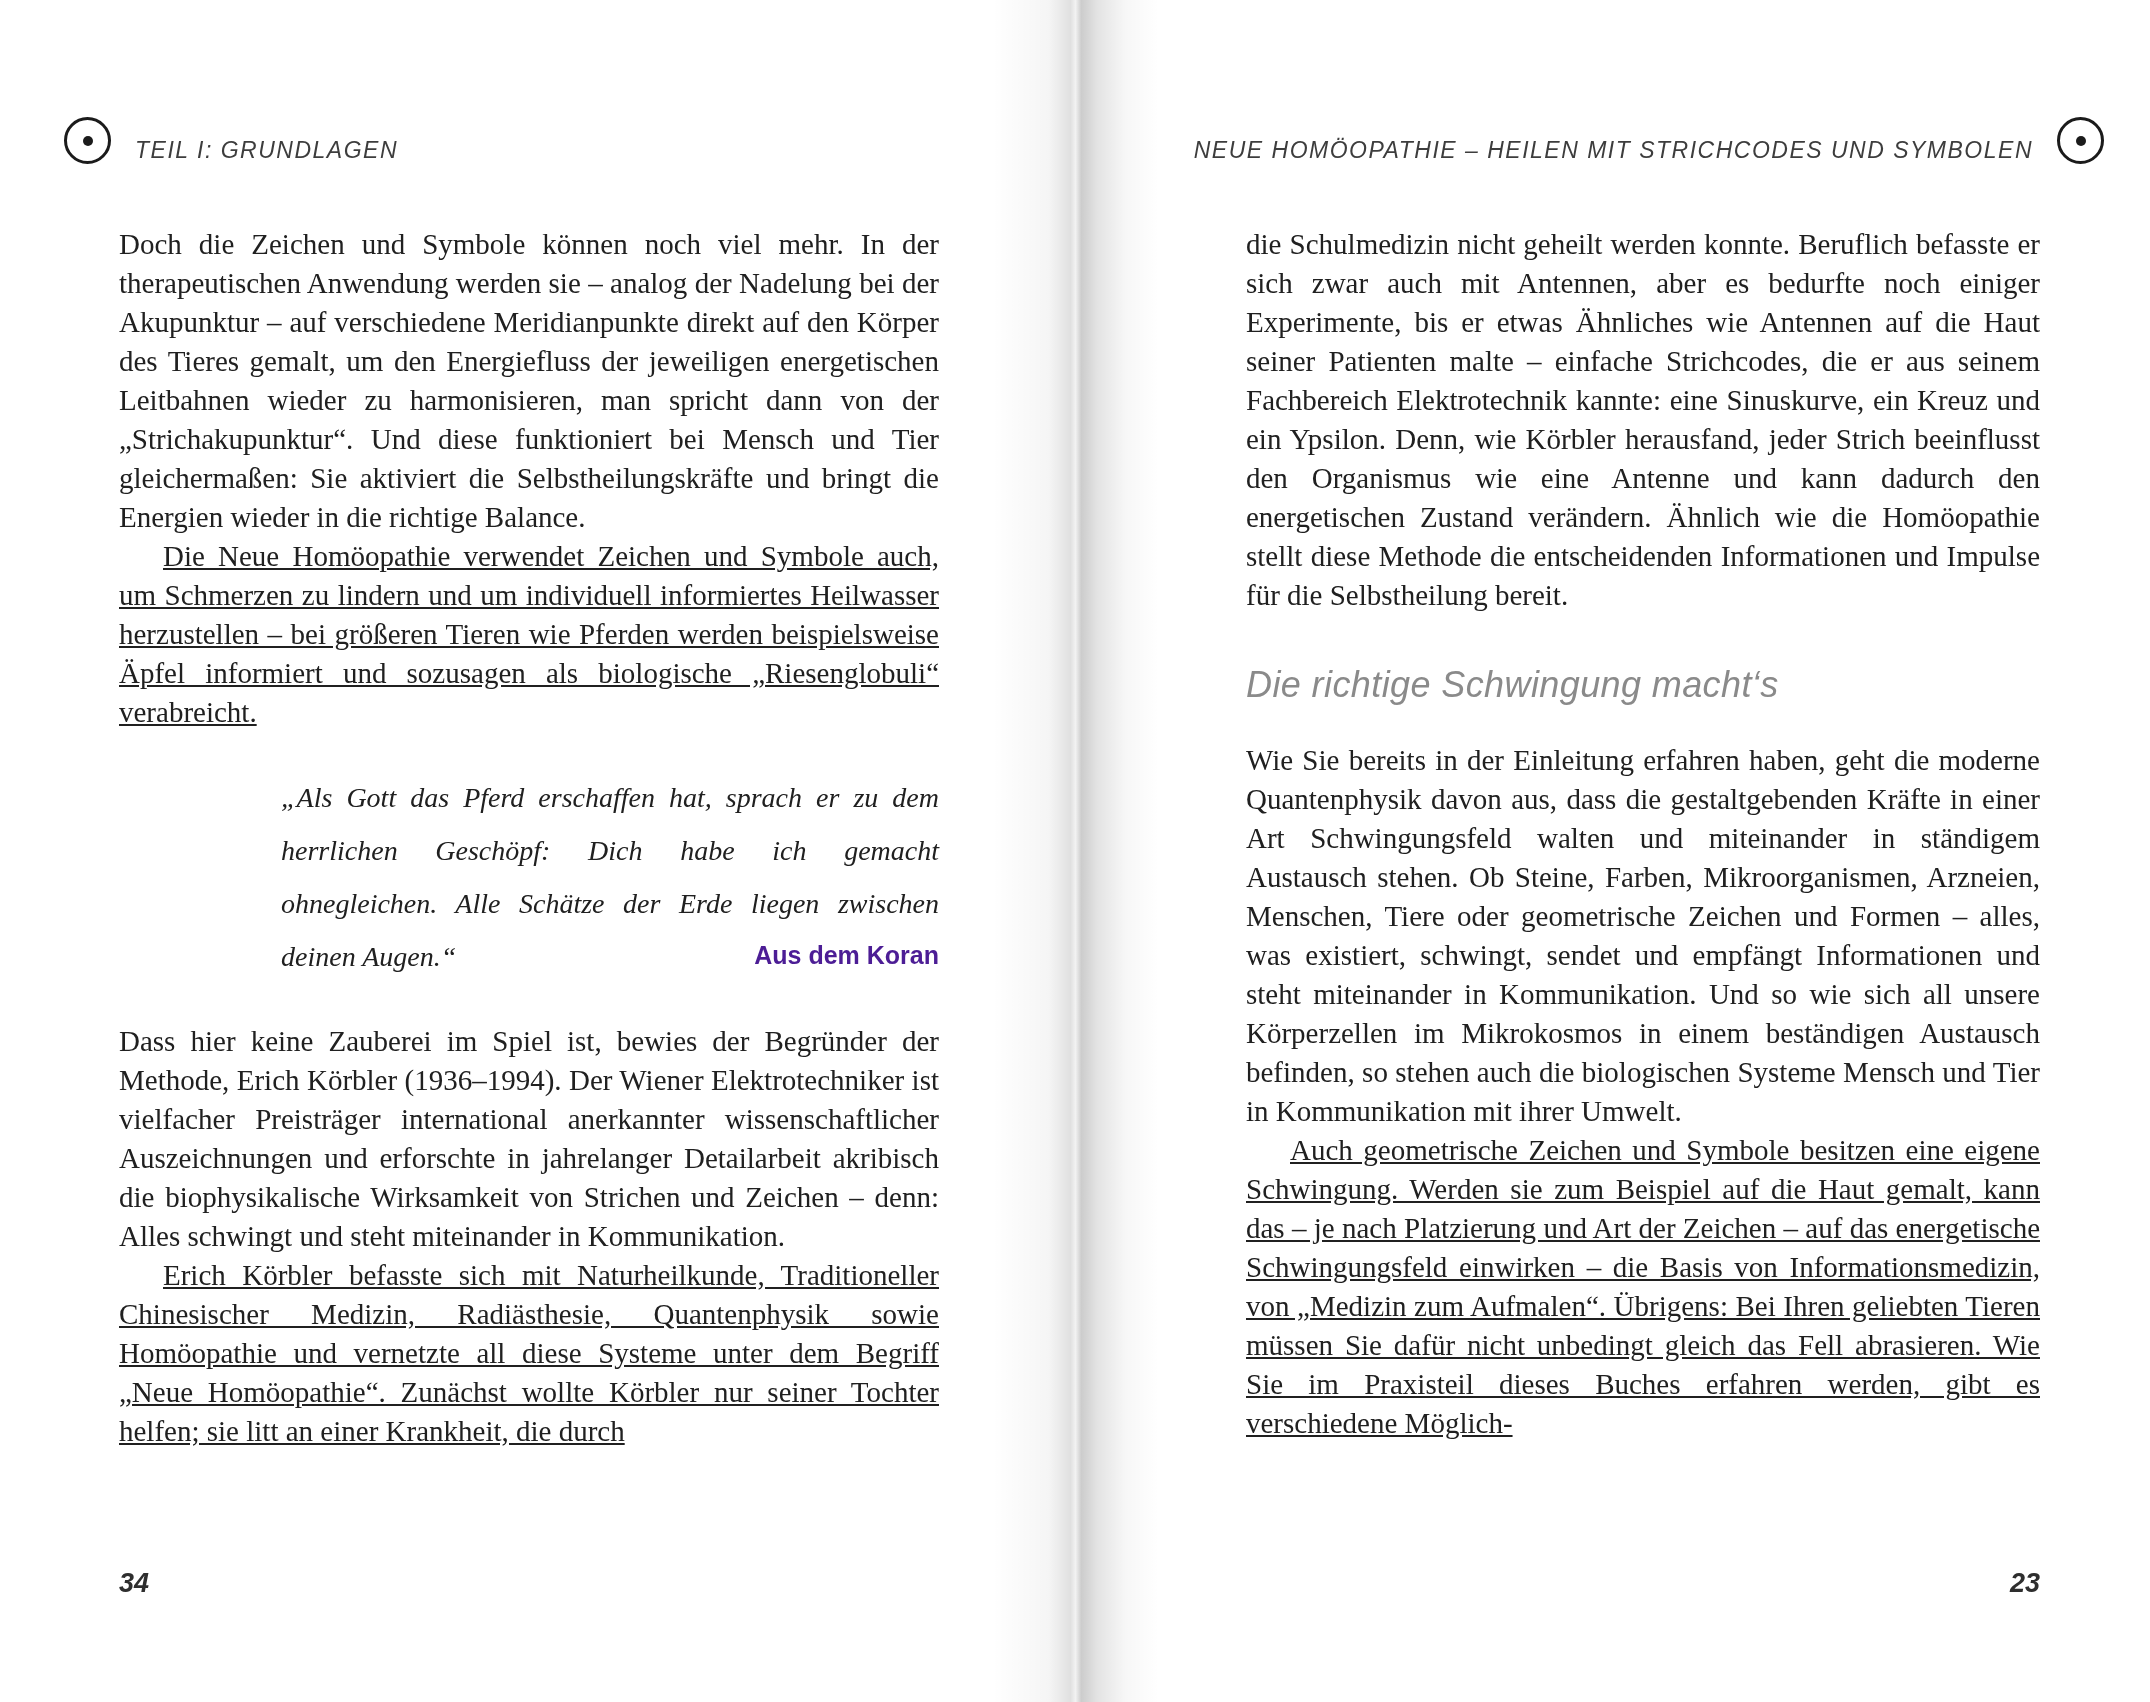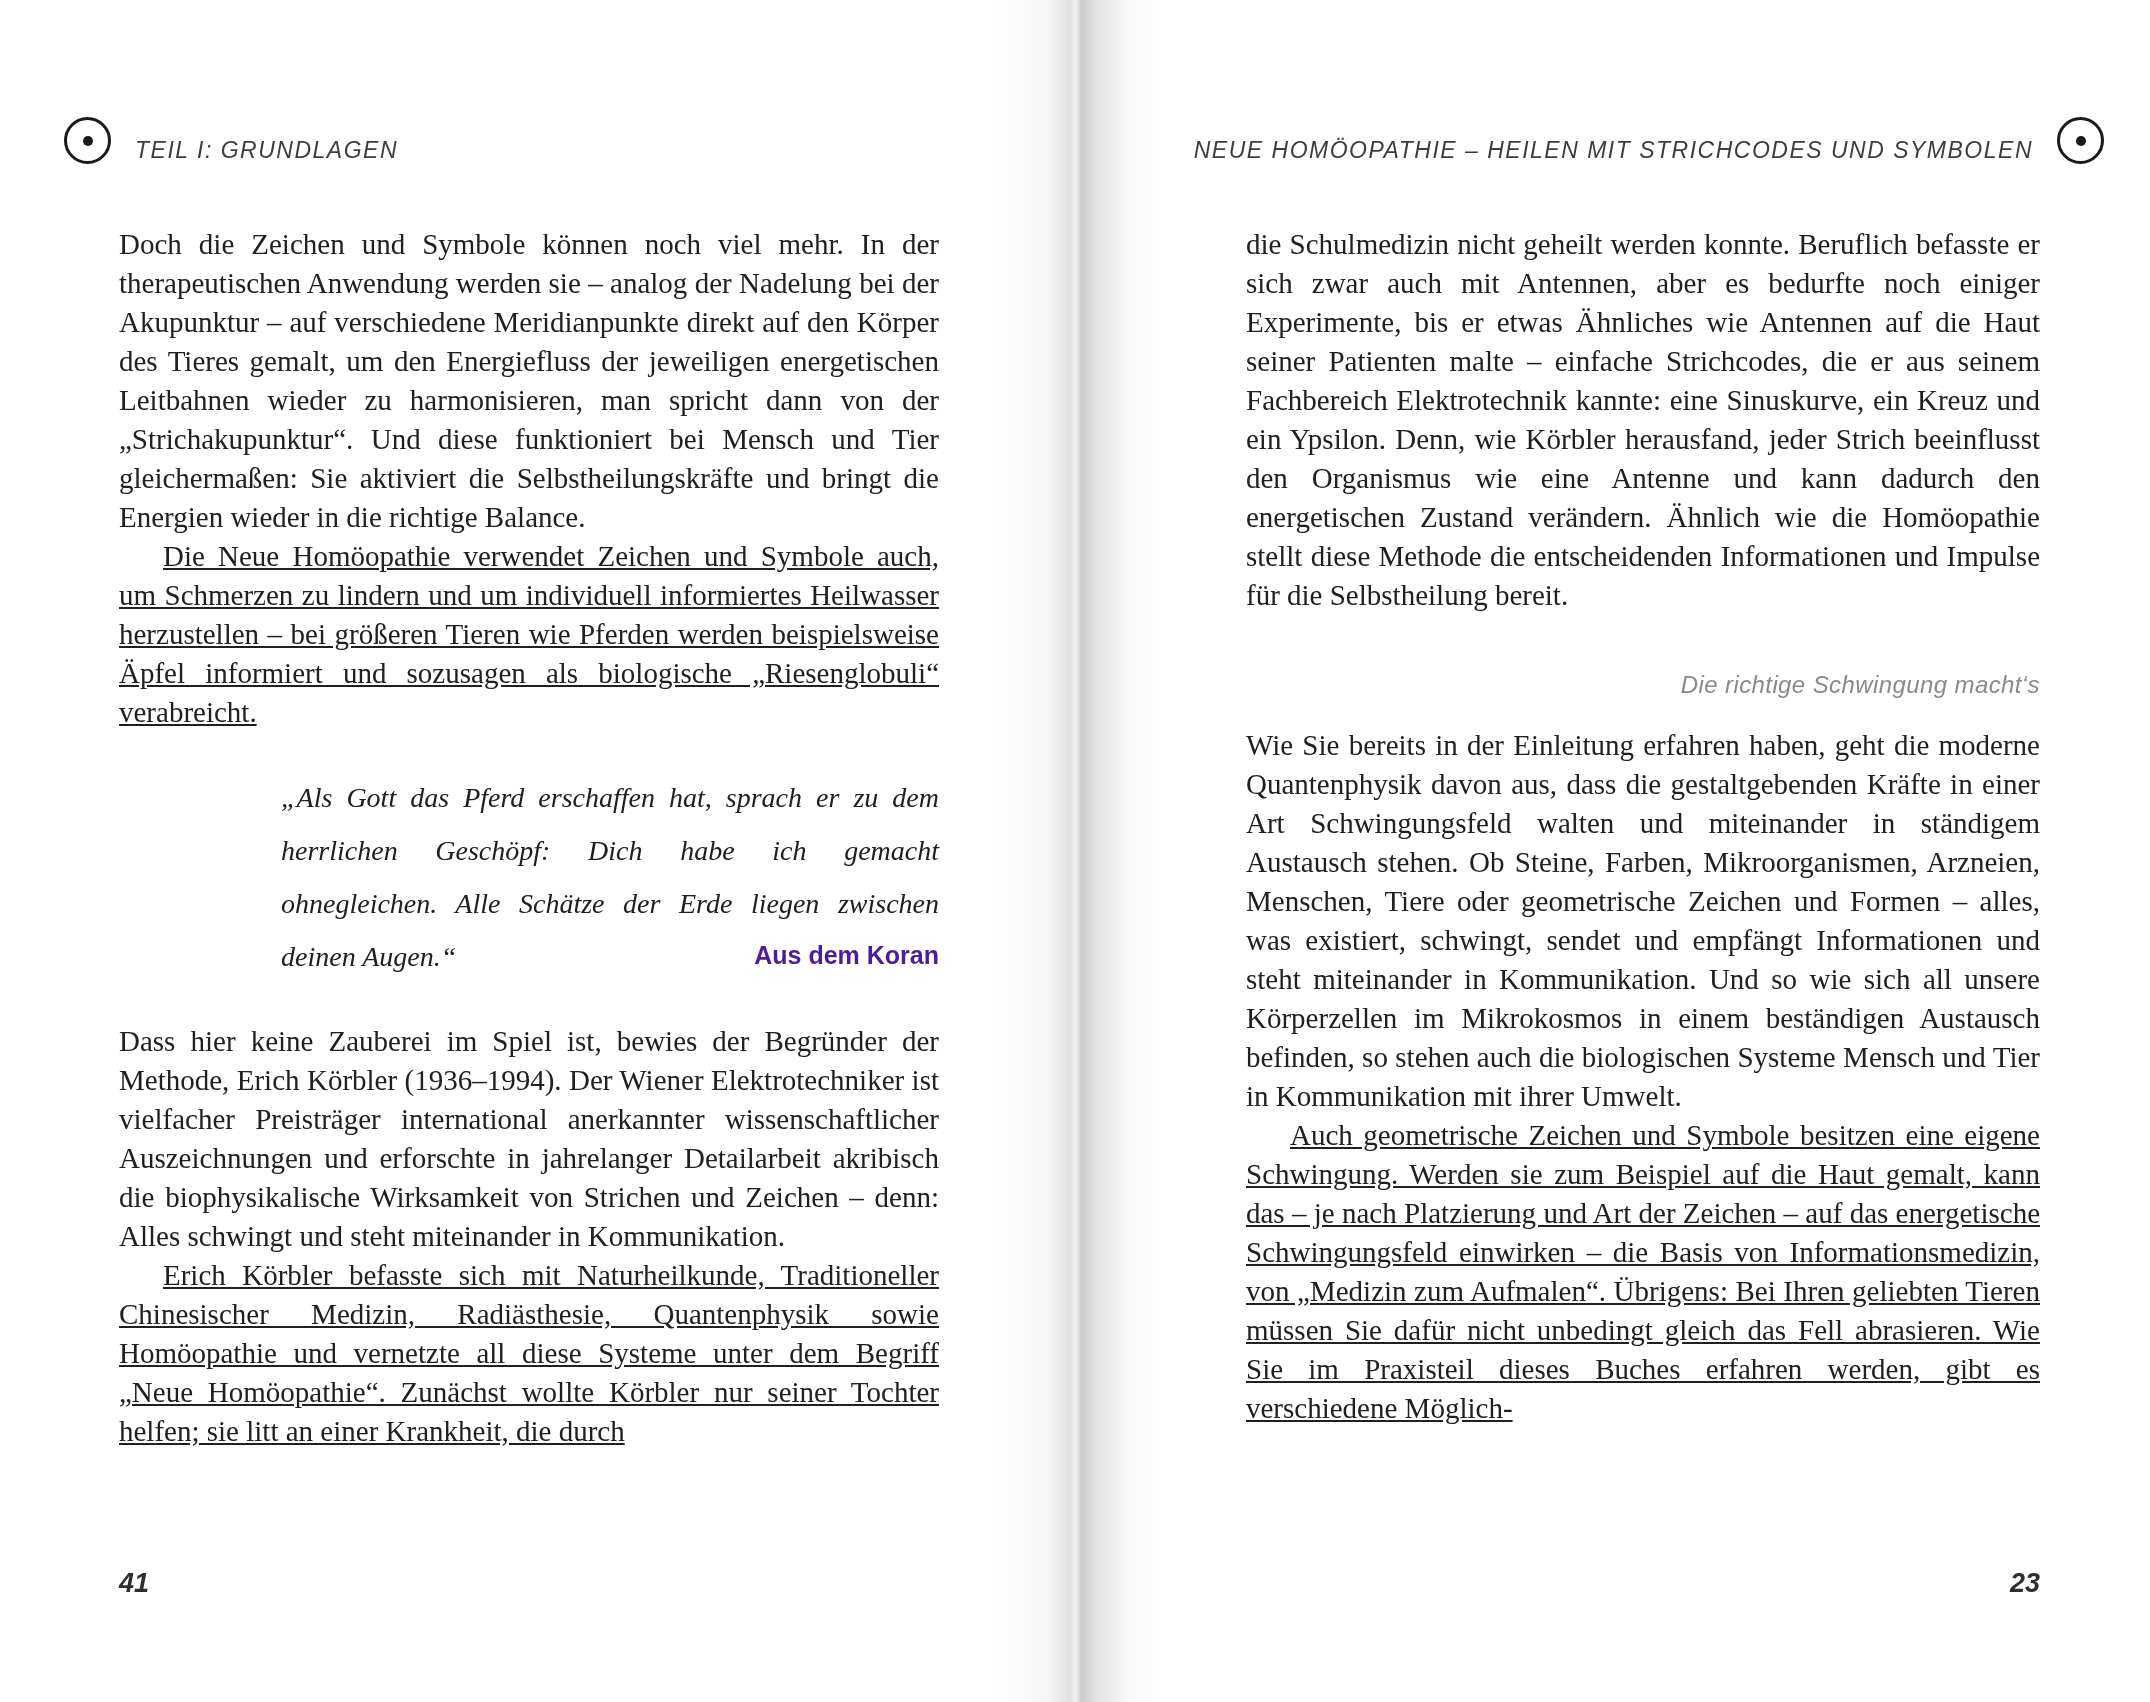--- a/index.html
+++ b/index.html
@@ -112,26 +112,26 @@
     font-weight: bold;
     font-size: 25px;
     color: #4c1d95;
   }
 
   
   .section-heading {
     font-family: "Liberation Sans", sans-serif;
     font-style: italic;
     font-weight: 400;
-    font-size: 24px;
+    font-size: 36px;
     line-height: 42px;
     color: #8a8a8a;
-    text-align: right;
+    text-align: left;
     text-indent: 0;
-    margin: 49px 0 20px 0;
+    margin: 49px 0 35px 0;
     letter-spacing: 0.4px;
   }
 
   
   .pagenum {
     position: absolute;
     top: 1568px;
     font-family: "Liberation Sans", sans-serif;
     font-style: italic;
     font-weight: bold;
@@ -167,15 +167,15 @@
   <p class="para indent">Erich Körbler befasste sich mit Naturheilkunde, Traditioneller Chinesischer Medizin, Radiästhesie, Quantenphysik sowie Homöopathie und vernetzte all diese Systeme unter dem Begriff „Neue Homöopathie“. Zunächst wollte Körbler nur seiner Tochter helfen; sie litt an einer Krankheit, die durch</p>
 </div>
 
 <div class="body-col body-right">
   <p class="para">die Schulmedizin nicht geheilt werden konnte. Beruflich befasste er sich zwar auch mit Antennen, aber es bedurfte noch einiger Experimente, bis er etwas Ähnliches wie Antennen auf die Haut seiner Patienten malte – einfache Strichcodes, die er aus seinem Fachbereich Elektrotechnik kannte: eine Sinuskurve, ein Kreuz und ein Ypsilon. Denn, wie Körbler herausfand, jeder Strich beeinflusst den Organismus wie eine Antenne und kann dadurch den energetischen Zustand verändern. Ähnlich wie die Homöopathie stellt diese Methode die entscheidenden Informationen und Impulse für die Selbstheilung bereit.</p>
   <h2 class="section-heading">Die richtige Schwingung macht‘s</h2>
   <p class="para">Wie Sie bereits in der Einleitung erfahren haben, geht die moderne Quantenphysik davon aus, dass die gestaltgebenden Kräfte in einer Art Schwingungsfeld walten und miteinander in ständigem Austausch stehen. Ob Steine, Farben, Mikroorganismen, Arzneien, Menschen, Tiere oder geometrische Zeichen und Formen – alles, was existiert, schwingt, sendet und empfängt Informationen und steht miteinander in Kommunikation. Und so wie sich all unsere Körperzellen im Mikrokosmos in einem beständigen Austausch befinden, so stehen auch die biologischen Systeme Mensch und Tier in Kommunikation mit ihrer Umwelt.</p>
   <p class="para indent">Auch geometrische Zeichen und Symbole besitzen eine eigene Schwingung. Werden sie zum Beispiel auf die Haut gemalt, kann das – je nach Platzierung und Art der Zeichen – auf das energetische Schwingungsfeld einwirken – die Basis von Informationsmedizin, von „Medizin zum Aufmalen“. Übrigens: Bei Ihren geliebten Tieren müssen Sie dafür nicht unbedingt gleich das Fell abrasieren. Wie Sie im Praxisteil dieses Buches erfahren werden, gibt es verschiedene Möglich-</p>
 </div>
 
-<div class="pagenum pagenum-left">41</div>
+<div class="pagenum pagenum-left">34</div>
 <div class="pagenum pagenum-right">23</div>
 
 
 </body></html>

